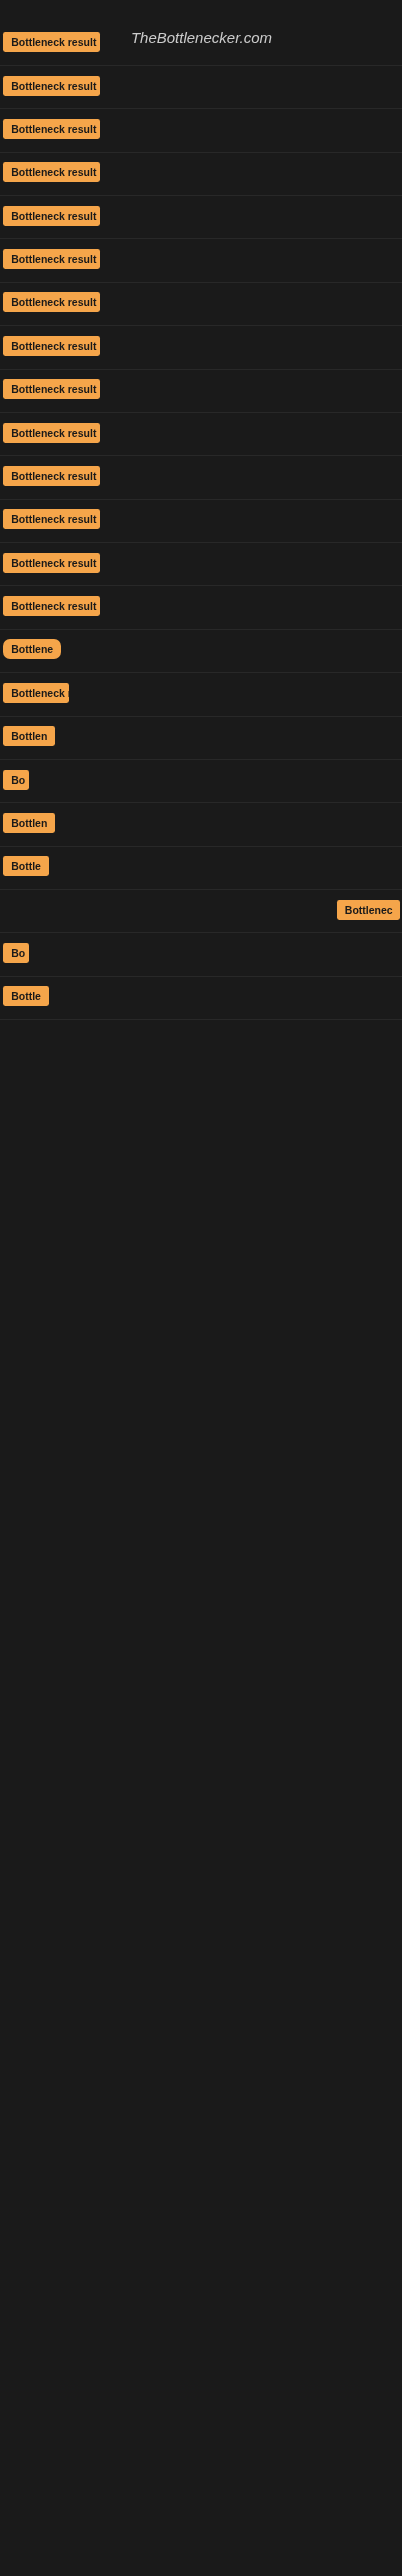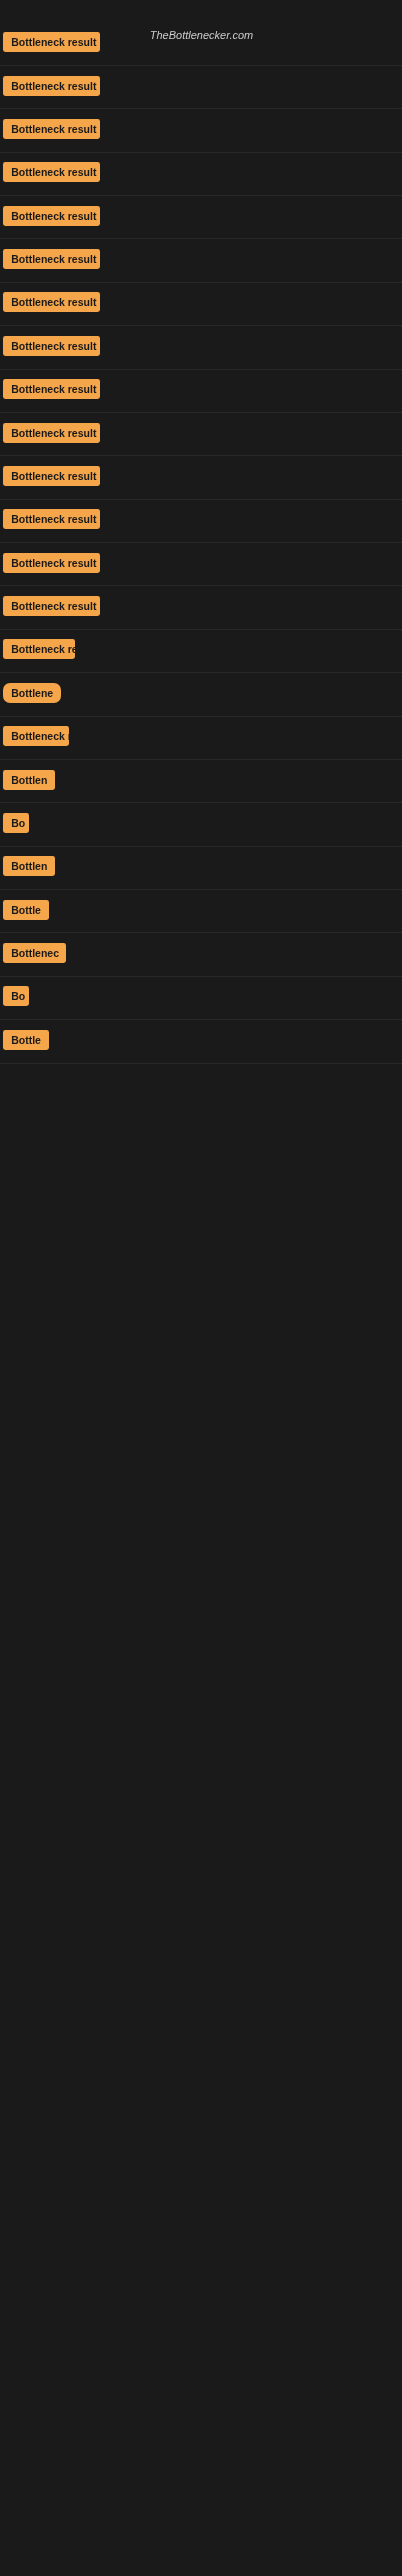--- a/index.html
+++ b/index.html
@@ -14,45 +14,44 @@
       background-color: #1a1a1a;
       font-family: Arial, sans-serif;
       position: relative;
     }
   </style>
 </head>
 <body>
 
 <div style="position: relative; width: 403px; min-height: 2576px; background: #1a1a1a;">
 
-  <div style="text-align: center; color: #cccccc; font-size: 11px; padding: 6.4px 0; font-style: italic; position: absolute; top: 0; left: 0; width: 100%;">
+  <div style="text-align: center; color: #cccccc; font-size: 15px; padding: 6.4px 0; font-style: italic; position: absolute; top: 0; left: 0; width: 100%;">
     <span>TheBottlenecker.com</span>
   </div>
 
   <div id="results-container" style="position: relative; margin-top: 22.5px;">
       <div style="padding: 9.7px 3.2px; border-bottom: 0.8px solid rgb(40, 40, 40);"><div style="display: inline-block; background-color: rgb(245, 165, 74); color: rgb(26, 26, 26); font-size: 10.5px; font-weight: bold; padding: 4px 8px; border-radius: 2.4px; white-space: nowrap; overflow: hidden; max-width: 97px; cursor: pointer;">Bottleneck result</div></div>
       <div style="padding: 9.7px 3.2px; border-bottom: 0.8px solid rgb(40, 40, 40);"><div style="display: inline-block; background-color: rgb(245, 165, 74); color: rgb(26, 26, 26); font-size: 10.5px; font-weight: bold; padding: 4px 8px; border-radius: 2.4px; white-space: nowrap; overflow: hidden; max-width: 97px; cursor: pointer;">Bottleneck result</div></div>
       <div style="padding: 9.7px 3.2px; border-bottom: 0.8px solid rgb(40, 40, 40);"><div style="display: inline-block; background-color: rgb(245, 165, 74); color: rgb(26, 26, 26); font-size: 10.5px; font-weight: bold; padding: 4px 8px; border-radius: 2.4px; white-space: nowrap; overflow: hidden; max-width: 97px; cursor: pointer;">Bottleneck result</div></div>
       <div style="padding: 9.7px 3.2px; border-bottom: 0.8px solid rgb(40, 40, 40);"><div style="display: inline-block; background-color: rgb(245, 165, 74); color: rgb(26, 26, 26); font-size: 10.5px; font-weight: bold; padding: 4px 8px; border-radius: 2.4px; white-space: nowrap; overflow: hidden; max-width: 97px; cursor: pointer;">Bottleneck result</div></div>
       <div style="padding: 9.7px 3.2px; border-bottom: 0.8px solid rgb(40, 40, 40);"><div style="display: inline-block; background-color: rgb(245, 165, 74); color: rgb(26, 26, 26); font-size: 10.5px; font-weight: bold; padding: 4px 8px; border-radius: 2.4px; white-space: nowrap; overflow: hidden; max-width: 97px; cursor: pointer;">Bottleneck result</div></div>
       <div style="padding: 9.7px 3.2px; border-bottom: 0.8px solid rgb(40, 40, 40);"><div style="display: inline-block; background-color: rgb(245, 165, 74); color: rgb(26, 26, 26); font-size: 10.5px; font-weight: bold; padding: 4px 8px; border-radius: 2.4px; white-space: nowrap; overflow: hidden; max-width: 97px; cursor: pointer;">Bottleneck result</div></div>
       <div style="padding: 9.7px 3.2px; border-bottom: 0.8px solid rgb(40, 40, 40);"><div style="display: inline-block; background-color: rgb(245, 165, 74); color: rgb(26, 26, 26); font-size: 10.5px; font-weight: bold; padding: 4px 8px; border-radius: 2.4px; white-space: nowrap; overflow: hidden; max-width: 97px; cursor: pointer;">Bottleneck result</div></div>
       <div style="padding: 9.7px 3.2px; border-bottom: 0.8px solid rgb(40, 40, 40);"><div style="display: inline-block; background-color: rgb(245, 165, 74); color: rgb(26, 26, 26); font-size: 10.5px; font-weight: bold; padding: 4px 8px; border-radius: 2.4px; white-space: nowrap; overflow: hidden; max-width: 97px; cursor: pointer;">Bottleneck result</div></div>
       <div style="padding: 9.7px 3.2px; border-bottom: 0.8px solid rgb(40, 40, 40);"><div style="display: inline-block; background-color: rgb(245, 165, 74); color: rgb(26, 26, 26); font-size: 10.5px; font-weight: bold; padding: 4px 8px; border-radius: 2.4px; white-space: nowrap; overflow: hidden; max-width: 97px; cursor: pointer;">Bottleneck result</div></div>
       <div style="padding: 9.7px 3.2px; border-bottom: 0.8px solid rgb(40, 40, 40);"><div style="display: inline-block; background-color: rgb(245, 165, 74); color: rgb(26, 26, 26); font-size: 10.5px; font-weight: bold; padding: 4px 8px; border-radius: 2.4px; white-space: nowrap; overflow: hidden; max-width: 97px; cursor: pointer;">Bottleneck result</div></div>
       <div style="padding: 9.7px 3.2px; border-bottom: 0.8px solid rgb(40, 40, 40);"><div style="display: inline-block; background-color: rgb(245, 165, 74); color: rgb(26, 26, 26); font-size: 10.5px; font-weight: bold; padding: 4px 8px; border-radius: 2.4px; white-space: nowrap; overflow: hidden; max-width: 97px; cursor: pointer;">Bottleneck result</div></div>
       <div style="padding: 9.7px 3.2px; border-bottom: 0.8px solid rgb(40, 40, 40);"><div style="display: inline-block; background-color: rgb(245, 165, 74); color: rgb(26, 26, 26); font-size: 10.5px; font-weight: bold; padding: 4px 8px; border-radius: 2.4px; white-space: nowrap; overflow: hidden; max-width: 97px; cursor: pointer;">Bottleneck result</div></div>
       <div style="padding: 9.7px 3.2px; border-bottom: 0.8px solid rgb(40, 40, 40);"><div style="display: inline-block; background-color: rgb(245, 165, 74); color: rgb(26, 26, 26); font-size: 10.5px; font-weight: bold; padding: 4px 8px; border-radius: 2.4px; white-space: nowrap; overflow: hidden; max-width: 97px; cursor: pointer;">Bottleneck result</div></div>
       <div style="padding: 9.7px 3.2px; border-bottom: 0.8px solid rgb(40, 40, 40);"><div style="display: inline-block; background-color: rgb(245, 165, 74); color: rgb(26, 26, 26); font-size: 10.5px; font-weight: bold; padding: 4px 8px; border-radius: 2.4px; white-space: nowrap; overflow: hidden; max-width: 97px; cursor: pointer;">Bottleneck result</div></div>
-      <div style="padding: 9.7px 3.2px; border-bottom: 0.8px solid rgb(40, 40, 40);"><div style="display: inline-block; background-color: rgb(245, 165, 74); color: rgb(26, 26, 26); font-size: 10.5px; font-weight: bold; padding: 4px 8px; border-radius: 2.4px; white-space: nowrap; overflow: hidden; max-width: 72px; cursor: pointer;">Bottleneck re</div></div>
       <div style="padding: 9.7px 3.2px; border-bottom: 0.8px solid rgb(40, 40, 40);"><div style="display: inline-block; background-color: rgb(245, 165, 74); color: rgb(26, 26, 26); font-size: 10.5px; font-weight: bold; padding: 4px 8px; border-radius: 7px; white-space: nowrap; overflow: hidden; max-width: 60px; cursor: pointer;">Bottlene</div></div>
       <div style="padding: 9.7px 3.2px; border-bottom: 0.8px solid rgb(40, 40, 40);"><div style="display: inline-block; background-color: rgb(245, 165, 74); color: rgb(26, 26, 26); font-size: 10.5px; font-weight: bold; padding: 4px 8px; border-radius: 2.4px; white-space: nowrap; overflow: hidden; max-width: 66px; cursor: pointer;">Bottleneck r</div></div>
       <div style="padding: 9.7px 3.2px; border-bottom: 0.8px solid rgb(40, 40, 40);"><div style="display: inline-block; background-color: rgb(245, 165, 74); color: rgb(26, 26, 26); font-size: 10.5px; font-weight: bold; padding: 4px 8px; border-radius: 2.4px; white-space: nowrap; overflow: hidden; max-width: 55px; cursor: pointer;">Bottlen</div></div>
       <div style="padding: 9.7px 3.2px; border-bottom: 0.8px solid rgb(40, 40, 40);"><div style="display: inline-block; background-color: rgb(245, 165, 74); color: rgb(26, 26, 26); font-size: 10.5px; font-weight: bold; padding: 4px 8px; border-radius: 2.4px; white-space: nowrap; overflow: hidden; max-width: 26px; cursor: pointer;">Bo</div></div>
       <div style="padding: 9.7px 3.2px; border-bottom: 0.8px solid rgb(40, 40, 40);"><div style="display: inline-block; background-color: rgb(245, 165, 74); color: rgb(26, 26, 26); font-size: 10.5px; font-weight: bold; padding: 4px 8px; border-radius: 2.4px; white-space: nowrap; overflow: hidden; max-width: 55px; cursor: pointer;">Bottlen</div></div>
       <div style="padding: 9.7px 3.2px; border-bottom: 0.8px solid rgb(40, 40, 40);"><div style="display: inline-block; background-color: rgb(245, 165, 74); color: rgb(26, 26, 26); font-size: 10.5px; font-weight: bold; padding: 4px 8px; border-radius: 2.4px; white-space: nowrap; overflow: hidden; max-width: 48px; cursor: pointer;">Bottle</div></div>
-      <div style="padding: 9.7px 3.2px; border-bottom: 0.8px solid rgb(40, 40, 40);"><div style="display: inline-block; background-color: rgb(245, 165, 74); color: rgb(26, 26, 26); font-size: 10.5px; font-weight: bold; padding: 4px 8px; border-radius: 2.4px; white-space: nowrap; overflow: hidden; max-width: 63px; cursor: pointer;">Bottlenec</div></div>
+      <div style="padding: 9.7px 3.2px; border-bottom: 0.8px solid rgb(40, 40, 40); text-align: right;"><div style="display: inline-block; background-color: rgb(245, 165, 74); color: rgb(26, 26, 26); font-size: 10.5px; font-weight: bold; padding: 4px 8px; border-radius: 2.4px; white-space: nowrap; overflow: hidden; max-width: 63px; cursor: pointer;">Bottlenec</div></div>
       <div style="padding: 9.7px 3.2px; border-bottom: 0.8px solid rgb(40, 40, 40);"><div style="display: inline-block; background-color: rgb(245, 165, 74); color: rgb(26, 26, 26); font-size: 10.5px; font-weight: bold; padding: 4px 8px; border-radius: 2.4px; white-space: nowrap; overflow: hidden; max-width: 26px; cursor: pointer;">Bo</div></div>
       <div style="padding: 9.7px 3.2px; border-bottom: 0.8px solid rgb(40, 40, 40);"><div style="display: inline-block; background-color: rgb(245, 165, 74); color: rgb(26, 26, 26); font-size: 10.5px; font-weight: bold; padding: 4px 8px; border-radius: 2.4px; white-space: nowrap; overflow: hidden; max-width: 48px; cursor: pointer;">Bottle</div></div>
     </div>
 
 </div>
 
 
 </body></html>

